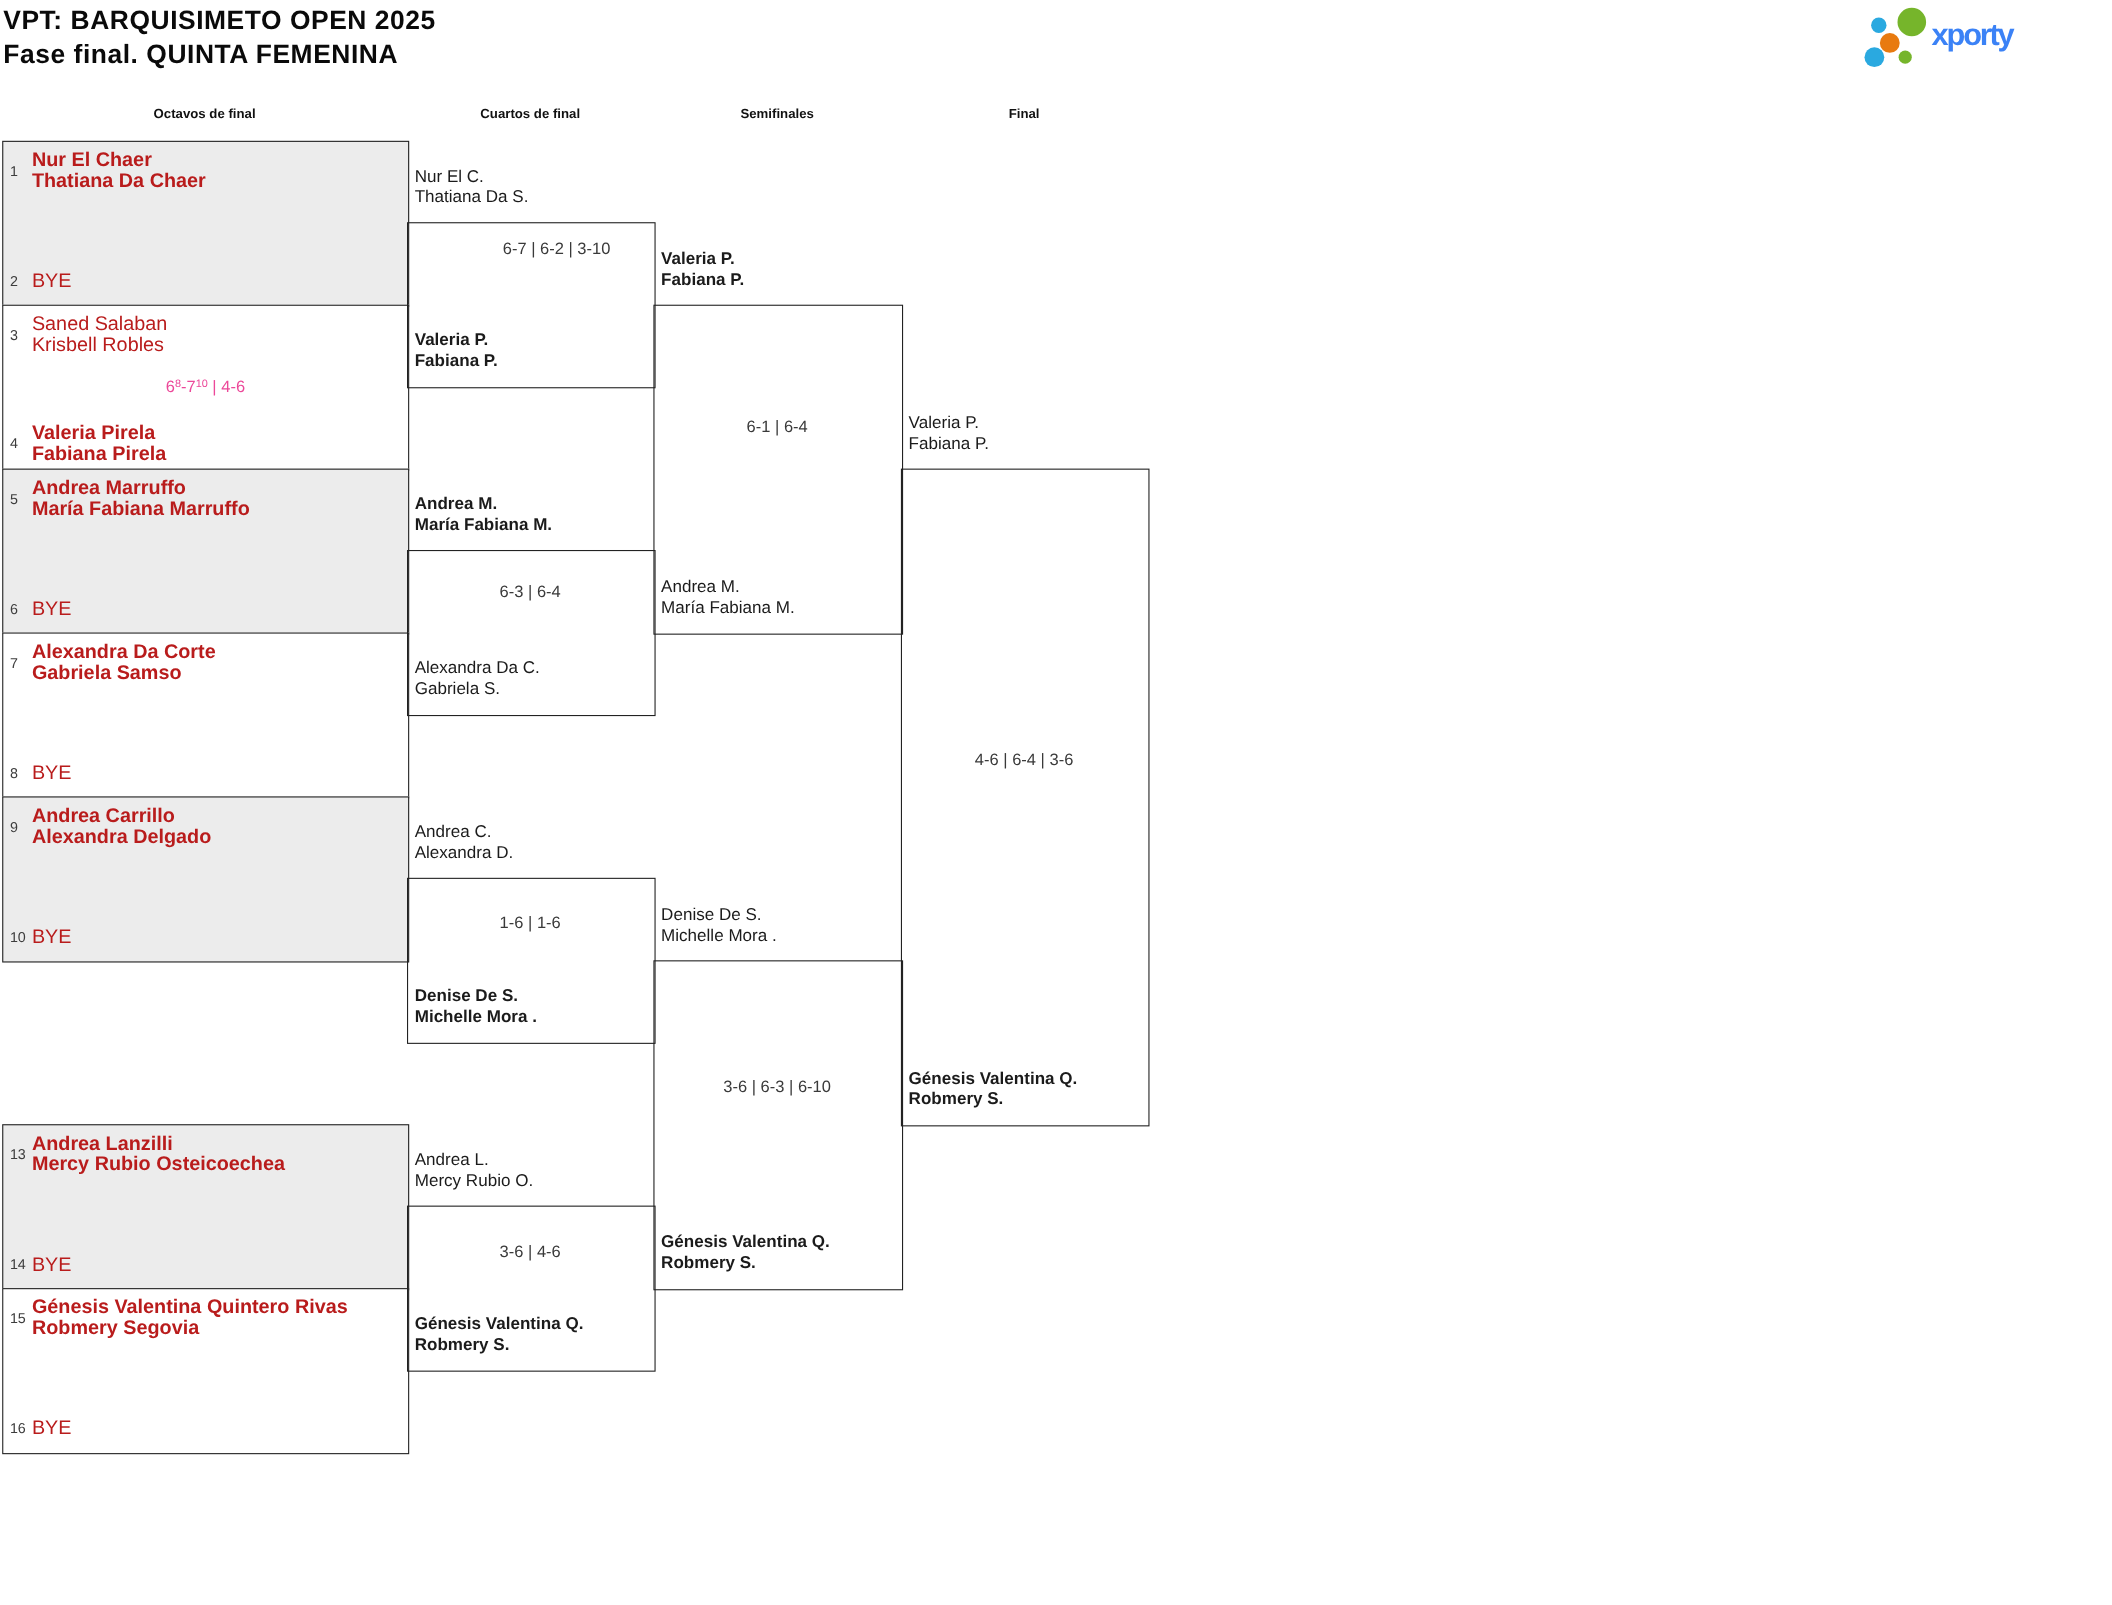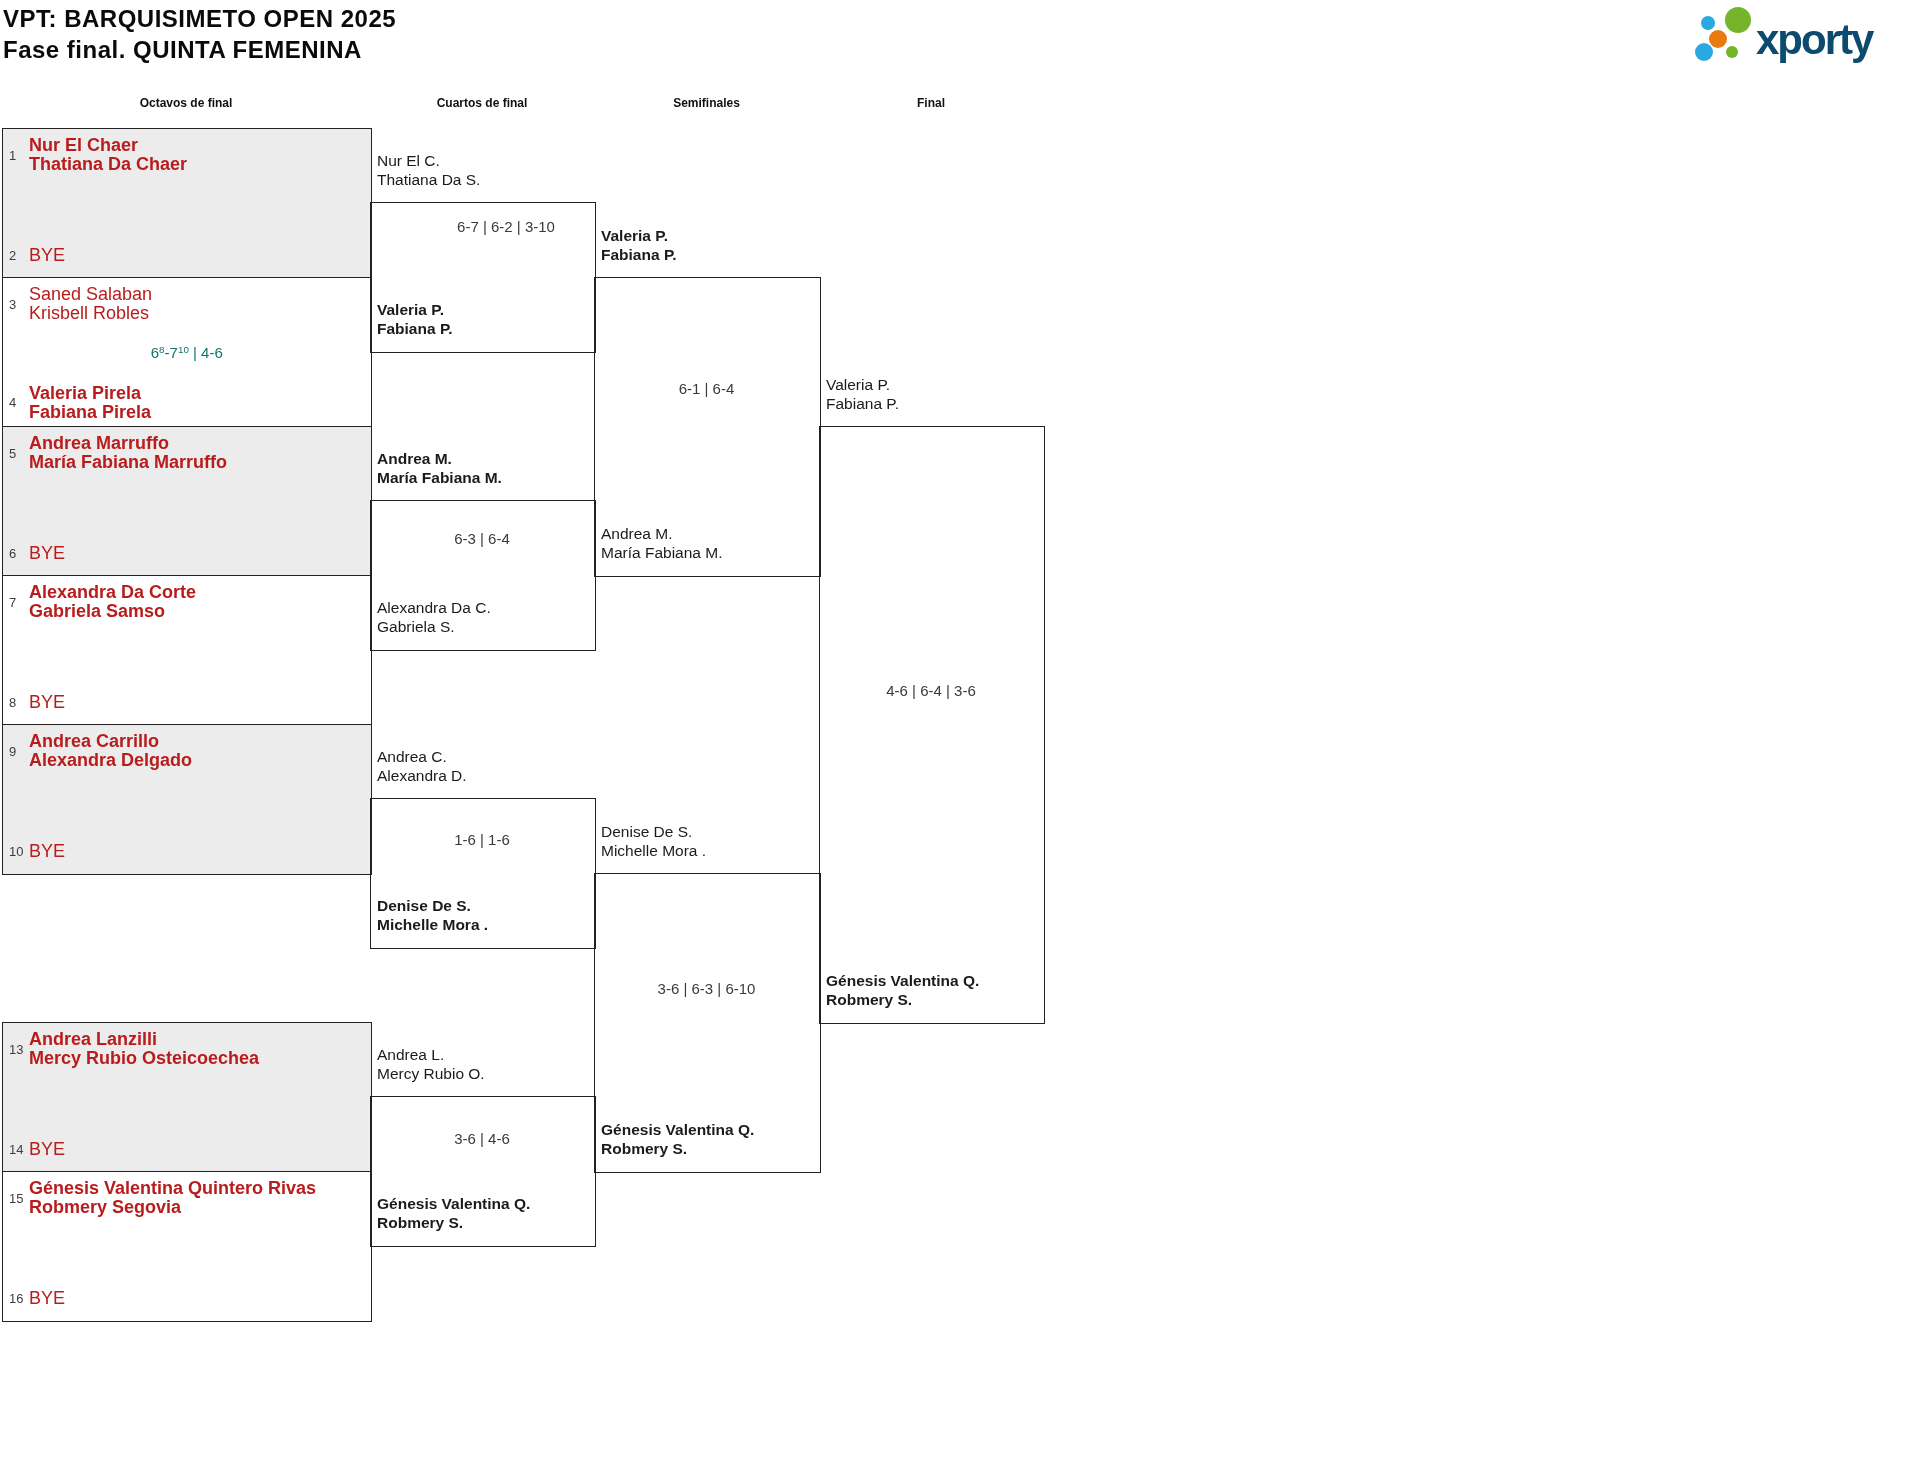--- a/index.html
+++ b/index.html
@@ -6,38 +6,38 @@
   #canvas{position:relative;width:1920px;height:1459px;background:#fff;overflow:hidden;
           font-family:"Liberation Sans","DejaVu Sans",sans-serif;color:#1b1b1b;padding-left:12px;}
 
   
   .title{position:absolute;left:3px;top:3px;font-size:24px;font-weight:700;color:#0a0a0a;
          line-height:31px;letter-spacing:.5px;}
   .rhead{position:absolute;top:96px;text-align:center;font-size:12px;font-weight:600;color:#111;}
 
   
   .logo-dot{position:absolute;border-radius:50%;}
-  .logo-text{position:absolute;left:1756px;top:16px;font-size:42px;font-weight:700;
-             letter-spacing:-2px;color:#0c4a6e;text-align:right;}
+  .logo-text{position:absolute;left:1756px;top:16px;font-size:28px;font-weight:700;
+             letter-spacing:-2px;color:#3b82f6;text-align:right;}
 
   
   .obox{position:absolute;left:2px;width:369.5px;height:150.5px;box-sizing:border-box;
         border:1.5px solid #222;background:#fff;}
   .obox.shade{background:#ececec;}
   .prow{position:absolute;left:6px;right:8px;display:flex;align-items:center;gap:3px;}
   .ptop{top:7px;}
   .pbot{bottom:5px;}
   .pbot.bye{bottom:13px;}
   .seed{flex:none;width:17px;font-size:13px;color:#3d3d3d;}
   .names{font-size:18px;line-height:19px;color:#b91c1c;}
   .names span{display:block;}
   .names span:empty{display:none;}
   .names.win{font-weight:700;}
   .oscore{position:absolute;left:0;right:0;top:50%;transform:translateY(-50%);
-          text-align:center;font-size:15px;color:#0f766e;}
+          text-align:center;font-size:15px;color:#ec4899;}
 
   
   .mbox{position:absolute;box-sizing:border-box;border:1.5px solid #222;background:transparent;}
   .mlabel{position:absolute;width:215px;font-size:15.5px;line-height:19px;color:#1b1b1b;}
   .mlabel span{display:block;}
   .mlabel.win{font-weight:700;}
   .mscore{position:absolute;text-align:center;font-size:15px;color:#3a3a3a;}
 
   sup{font-size:66%;vertical-align:baseline;position:relative;top:-.55em;}
 </style>

